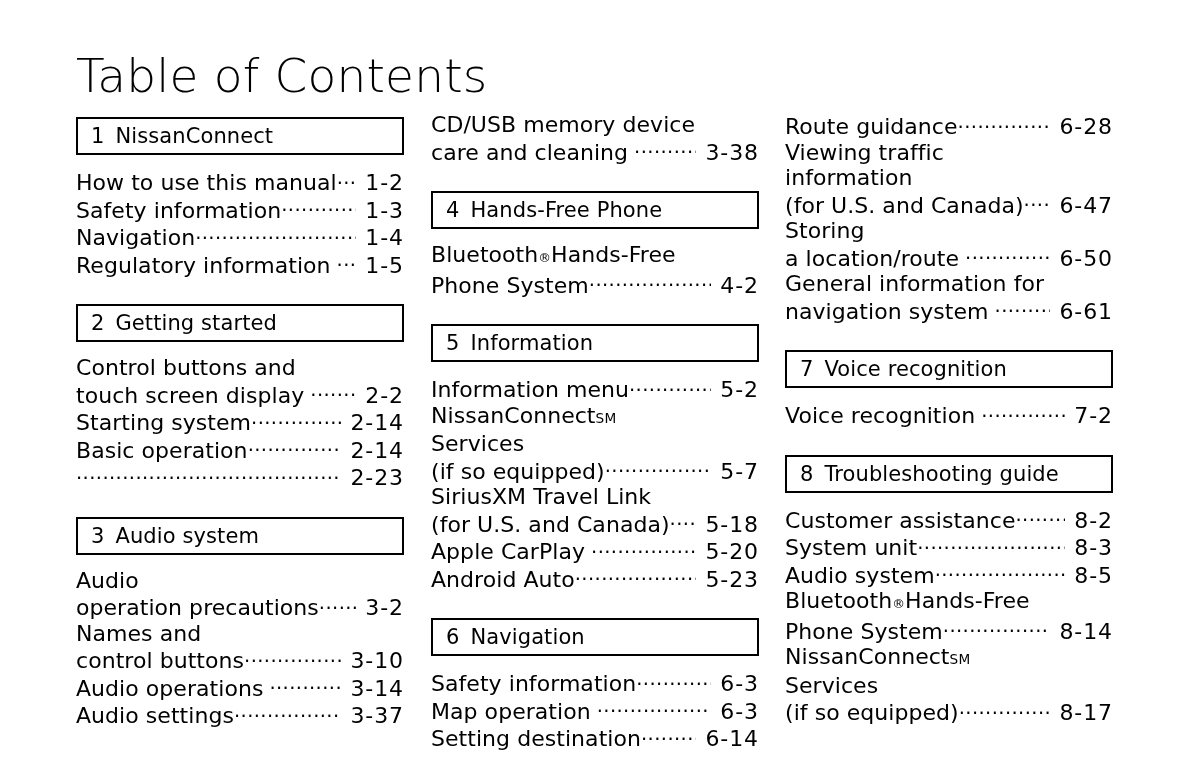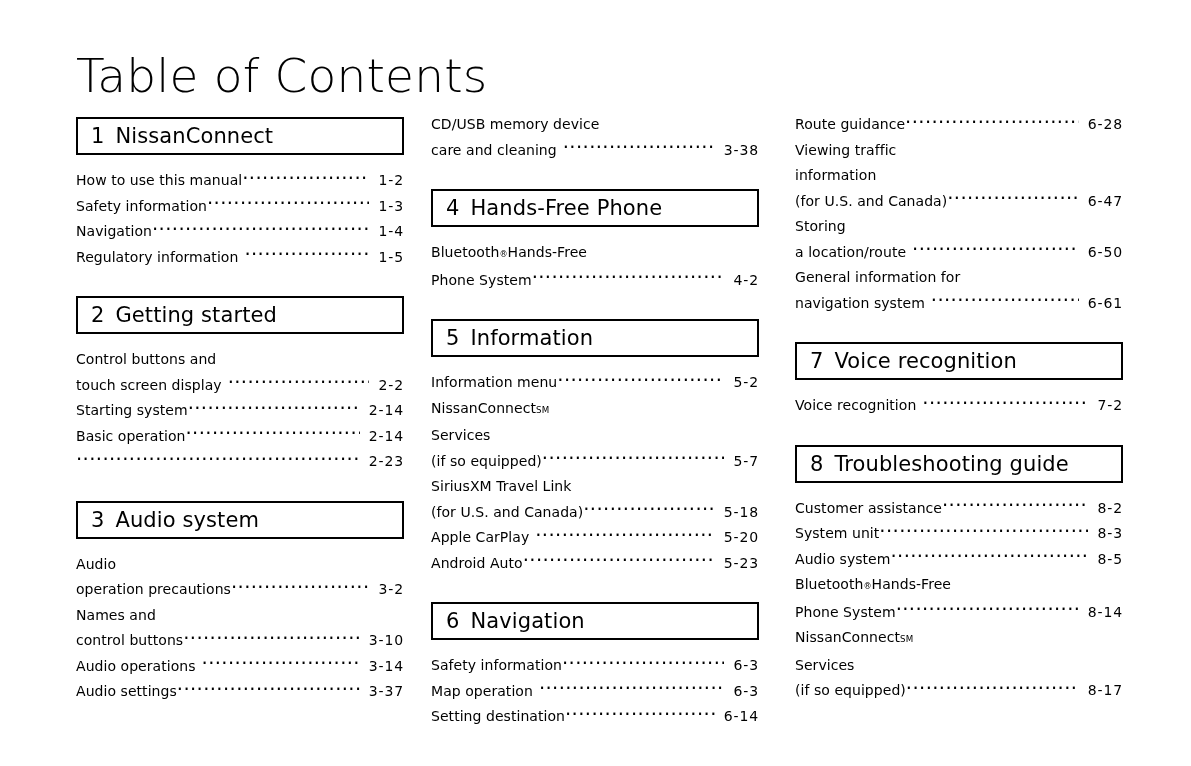--- a/index.html
+++ b/index.html
@@ -43,21 +43,21 @@
     width: 1191px;
     display: flex;
     align-items: flex-start;
   }
   .column {
     width: 328px;
     flex: 0 0 328px;
   }
   .col-1 { margin-left: 76px; }
   .col-2 { margin-left: 27px; }
-  .col-3 { margin-left: 36px; }
+  .col-3 { margin-left: 26px; }
 
   
   .section-box {
     box-sizing: border-box;
     border: 2.5px solid #000;
     height: 38px;
     display: flex;
     align-items: center;
     padding-left: 13px;
     font-size: 21px;
@@ -72,21 +72,21 @@
   .section-first { margin-top: 5px; }
   .section-gap   { margin-top: 26px; }
 
   
   .entries {
     margin-top: 13px;
   }
   .entry-line {
     display: flex;
     align-items: baseline;
-    font-size: 14px;
+    font-size: 22px;
     line-height: 25.5px;
     letter-spacing: 0.05px;
     white-space: nowrap;
   }
 
   .entry-title {
     flex: 0 0 auto;
   }
   .entry-gapspace {
     flex: 0 0 auto;

